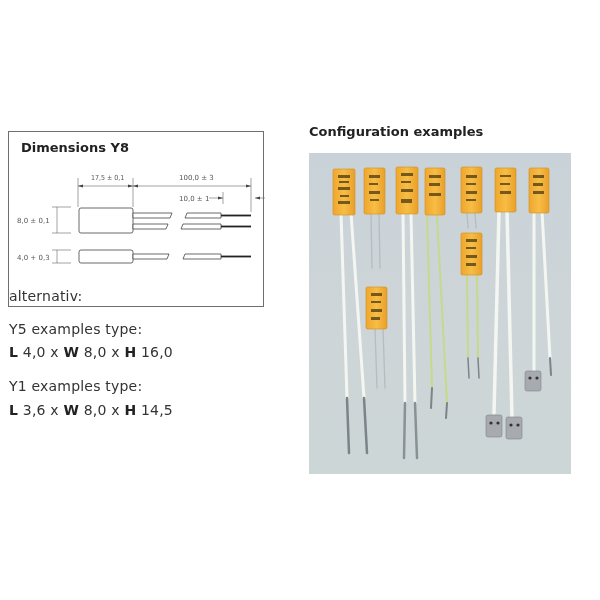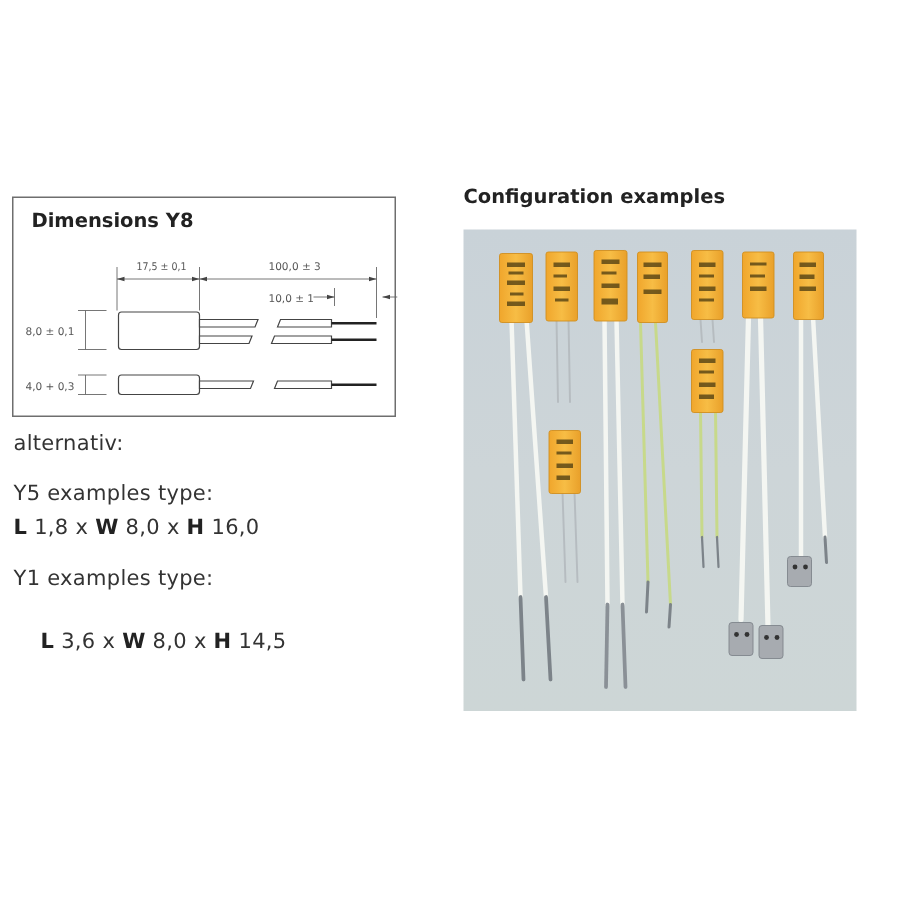--- a/index.html
+++ b/index.html
@@ -1,17 +1,17 @@
 <!DOCTYPE html>
 <html><head>
 <meta charset="utf-8">
 <style>
   html,body{margin:0;padding:0;background:#ffffff;}
   body{width:600px;height:600px;position:relative;overflow:hidden;font-family:"DejaVu Sans",sans-serif;color:#333;}
-  .dim-box{position:absolute;left:8px;top:131px;width:256px;height:147px;border:1px solid #6e6e6e;box-sizing:border-box;background:#fff;}
+  .dim-box{position:absolute;left:8px;top:131px;width:256px;height:176px;border:1px solid #6e6e6e;box-sizing:border-box;background:#fff;}
   .dim-title{position:absolute;left:12px;top:8px;font-family:"DejaVu Sans",sans-serif;font-weight:bold;font-size:13px;color:#222;}
   .dim-svg{position:absolute;left:0;top:0;}
   .alt{position:absolute;left:9px;font-size:14px;color:#333;letter-spacing:0.2px;}
   .alt b{color:#222;}
   .cfg-title{position:absolute;left:309px;top:124px;font-weight:bold;font-size:13px;color:#222;}
   .photo{position:absolute;left:309px;top:153px;width:262px;height:321px;background:linear-gradient(180deg,#c9d2d8 0%,#cdd5d8 50%,#cdd6d6 100%);overflow:hidden;}
 </style>
 </head>
 <body>
 
@@ -66,25 +66,25 @@
       <line x1="212" y1="94.5" x2="242" y2="94.5"></line>
       <line x1="212" y1="124.5" x2="242" y2="124.5"></line>
     </g>
   </svg>
 </div>
 
 <div class="alt" style="top:288px;">alternativ:</div>
 
 <div class="alt" style="top:321px;">Y5 examples type:</div>
 <div class="alt" style="top:344px;">
-  <b>L</b><span> 1,8 x </span><b>W</b><span> 8,0 x </span><b>H</b><span> 16,0</span>
+  <b>L</b><span> 4,0 x </span><b>W</b><span> 8,0 x </span><b>H</b><span> 16,0</span>
 </div>
 
 <div class="alt" style="top:378px;">Y1 examples type:</div>
-<div class="alt" style="top:420px;margin-left:18px;">
+<div class="alt" style="top:402px;">
   <b>L</b><span> 3,6 x </span><b>W</b><span> 8,0 x </span><b>H</b><span> 14,5</span>
 </div>
 
 <div class="cfg-title">Configuration examples</div>
 
 <div class="photo">
   <svg width="262" height="321" viewBox="0 0 262 321">
     <defs>
       <linearGradient id="yel" x1="0" x2="1">
         <stop offset="0" stop-color="#f0a62c"></stop>

